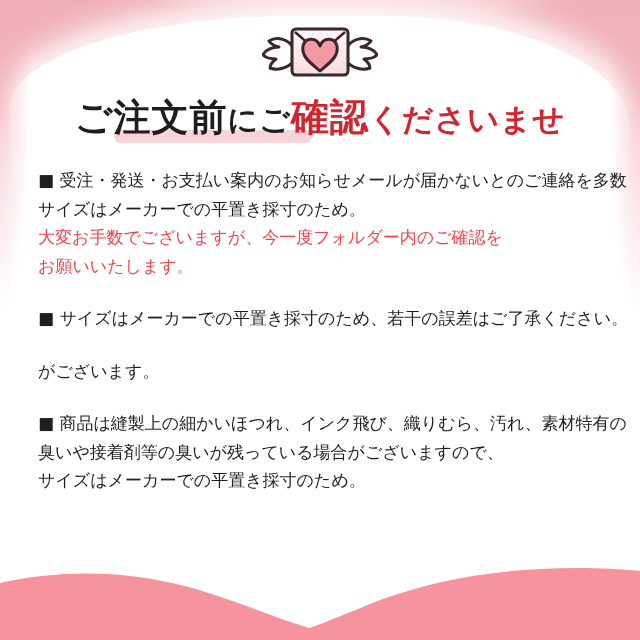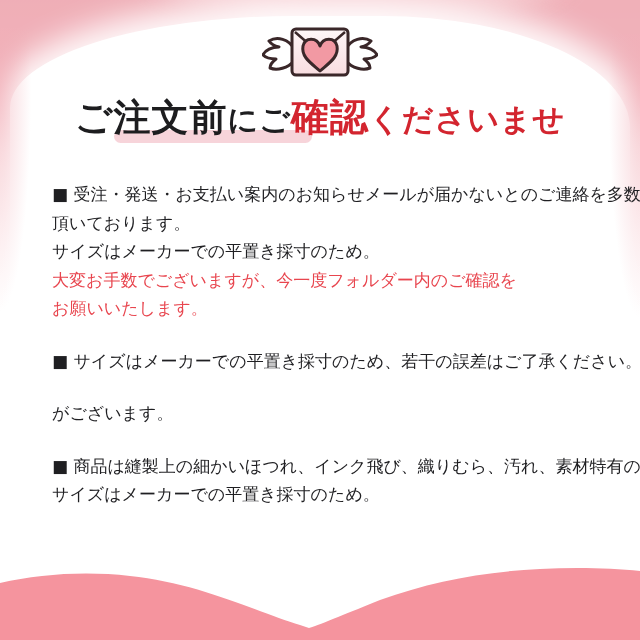--- a/index.html
+++ b/index.html
@@ -31,21 +31,21 @@
   
   .title{position:absolute;left:0;right:0;top:92px;text-align:center;white-space:nowrap;}
   .title .hl{position:absolute;left:114px;top:38px;width:198px;height:13px;background:#f6cdd3;border-radius:8px;opacity:.85;}
   .title span{position:relative;font-weight:bold;letter-spacing:1px;}
   .t-black-lg{font-size:37px;color:#1d1d1f;}
   .t-black-sm{font-size:30px;color:#1d1d1f;}
   .t-red-lg{font-size:38px;color:#d3252f;}
   .t-red-sm{font-size:31px;color:#d3252f;}
   
   .notices{position:absolute;left:36px;right:24px;top:164px;color:#1f1f22;font-size:17px;line-height:28.5px;}
-  .notice{margin:16px;}
+  .notice{margin:2px;}
   .notice + .notice{margin-top:24px;}
   .line{white-space:nowrap;}
   .red .line, .line.red{color:#e8454e;}
 </style>
 </head>
 <body>
 
 <div class="stage">
 
   <div class="blob blob-tl"></div>
@@ -84,33 +84,33 @@
 
   <div class="title">
     <i class="hl"></i>
     <span class="t-black-lg">ご注文前</span><span class="t-black-sm">にご</span><span class="t-red-lg">確認</span><span class="t-red-sm">くださいませ</span>
   </div>
 
   <div class="notices">
 
     <div class="notice">
       <div class="line">■ 受注・発送・お支払い案内のお知らせメールが届かないとのご連絡を多数</div>
-      <div class="line">頂いております。</div>
       <div class="line">サイズはメーカーでの平置き採寸のため。</div>
       <div class="line red">大変お手数でございますが、今一度フォルダー内のご確認を</div>
       <div class="line red">お願いいたします。</div>
     </div>
 
     <div class="notice">
       <div class="line">■ サイズはメーカーでの平置き採寸のため、若干の誤差はご了承ください。</div>
     </div>
 
     <div class="notice">
       <div class="line">がございます。</div>
     </div>
 
     <div class="notice">
       <div class="line">■ 商品は縫製上の細かいほつれ、インク飛び、織りむら、汚れ、素材特有の</div>
+      <div class="line">臭いや接着剤等の臭いが残っている場合がございますので、</div>
       <div class="line">サイズはメーカーでの平置き採寸のため。</div>
     </div>
 
   </div>
 </div>
 
 </body></html>

